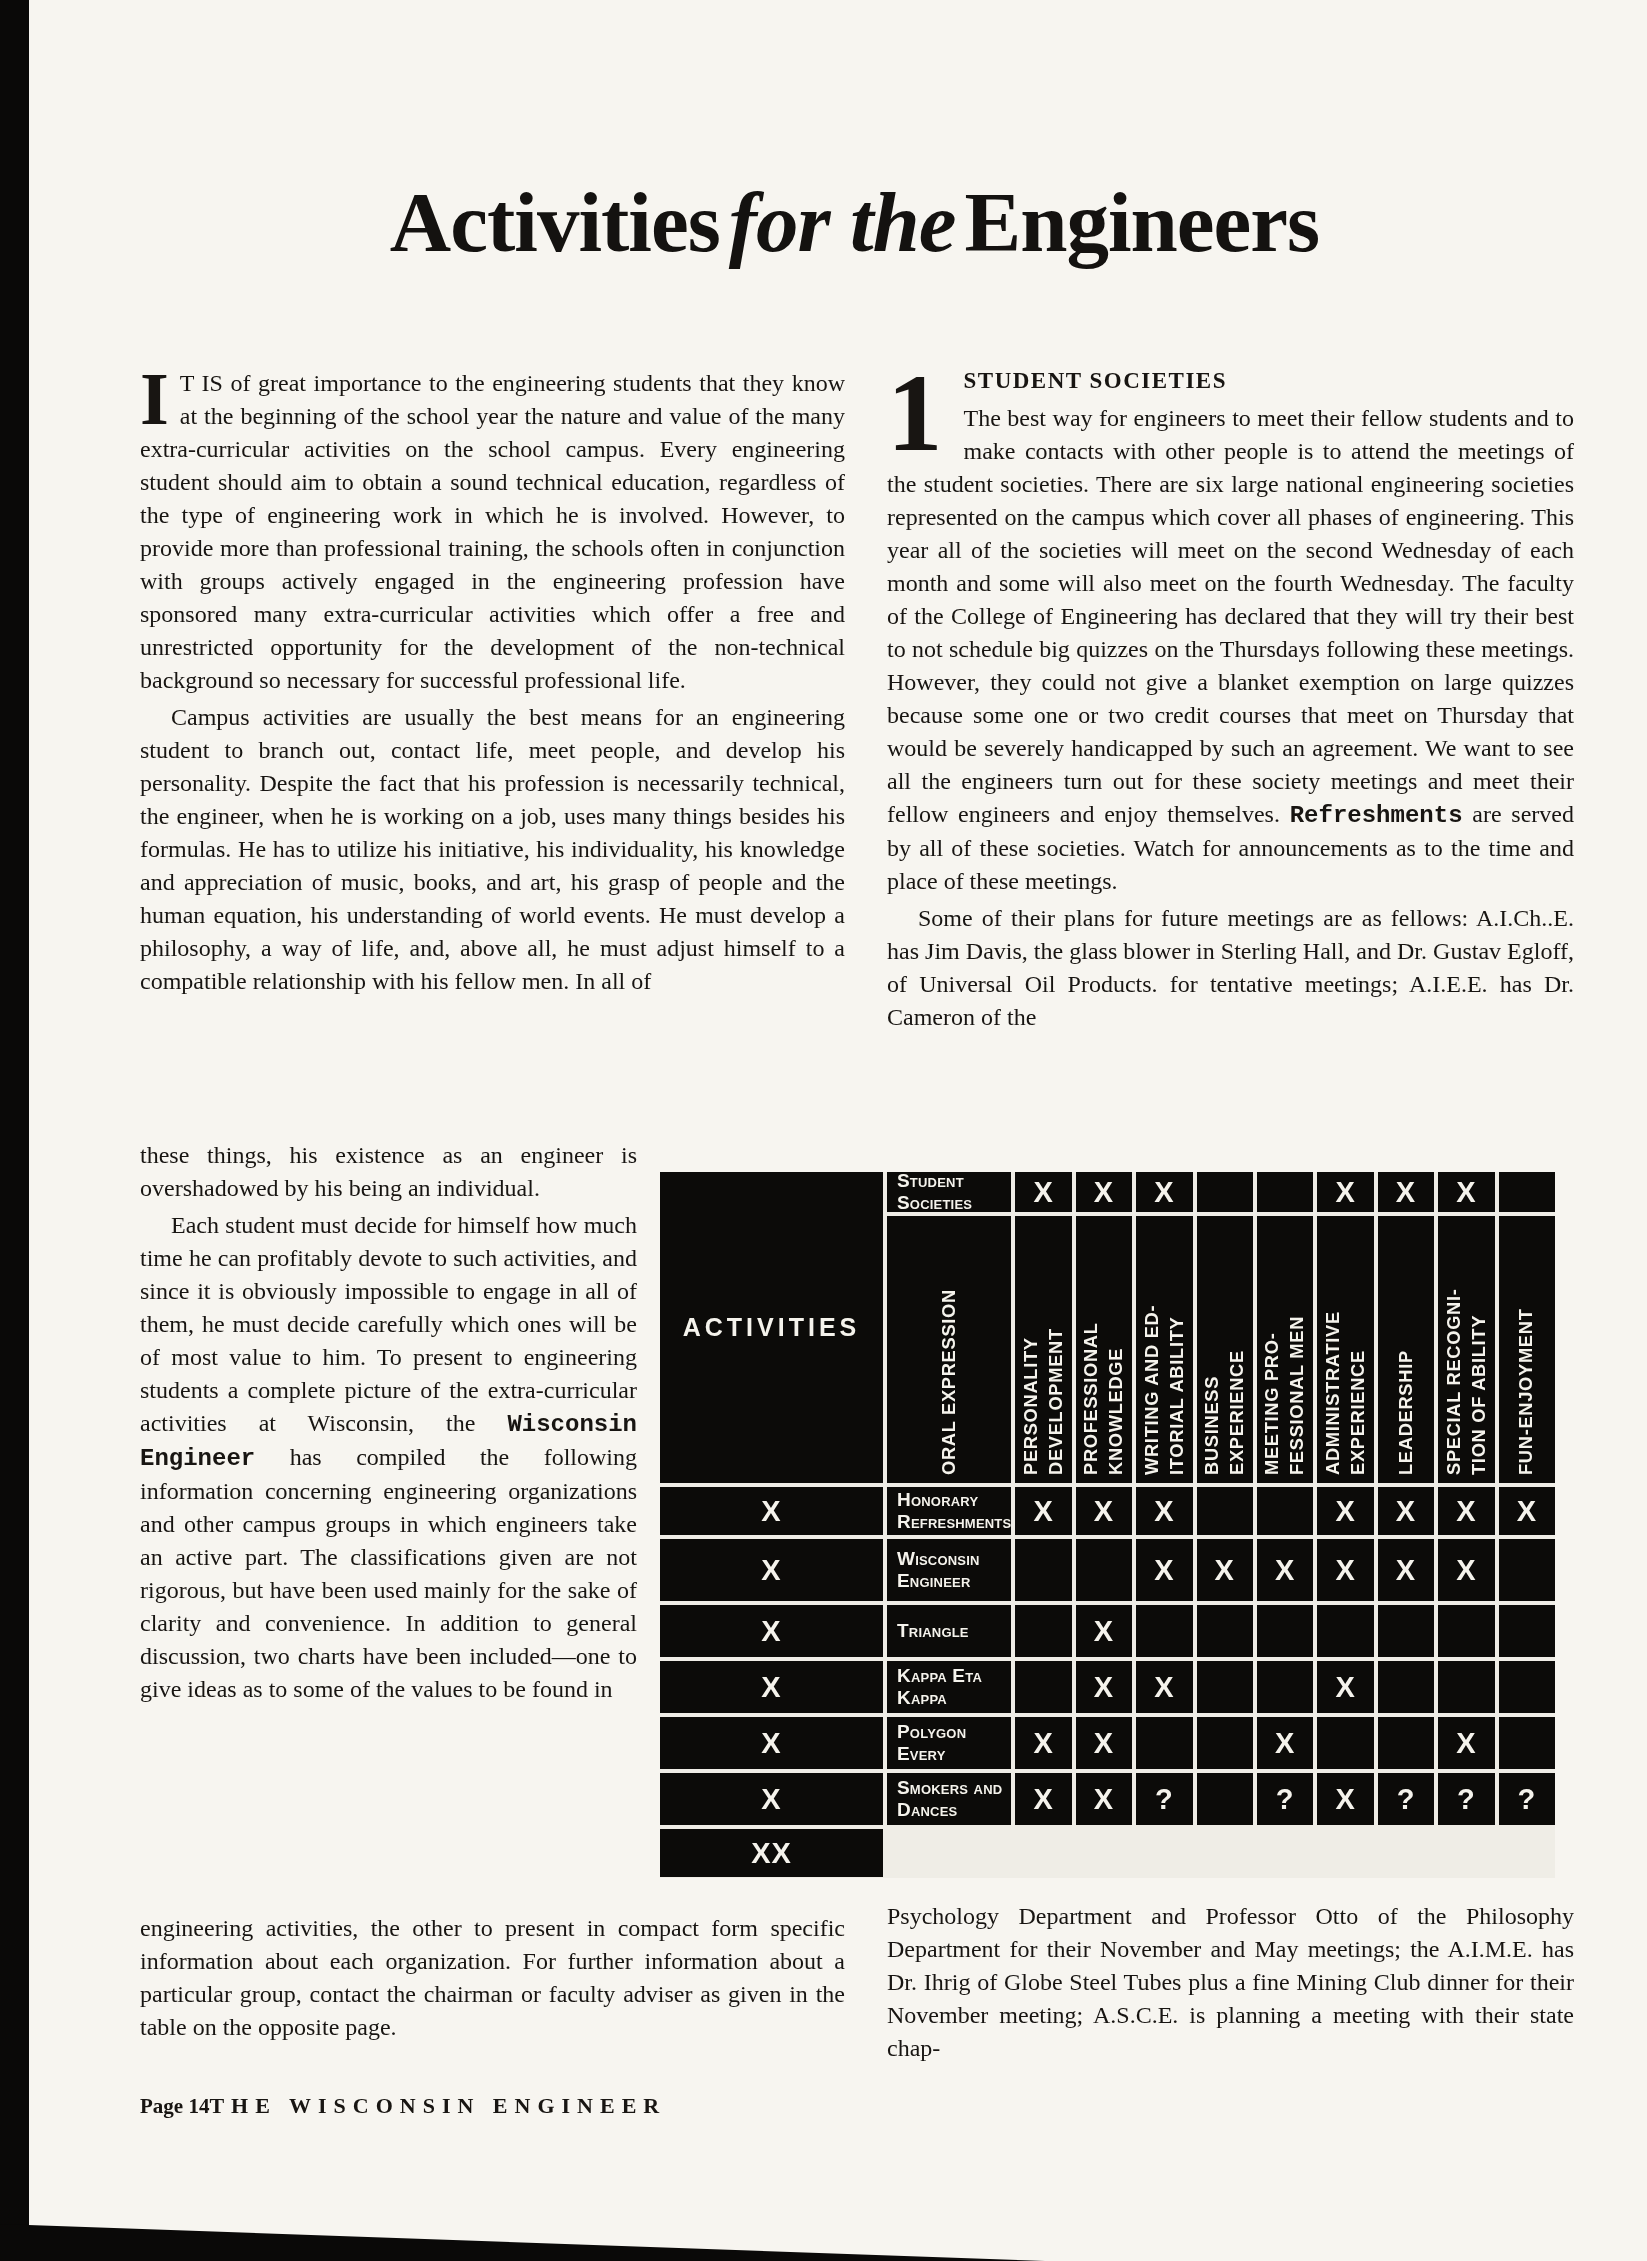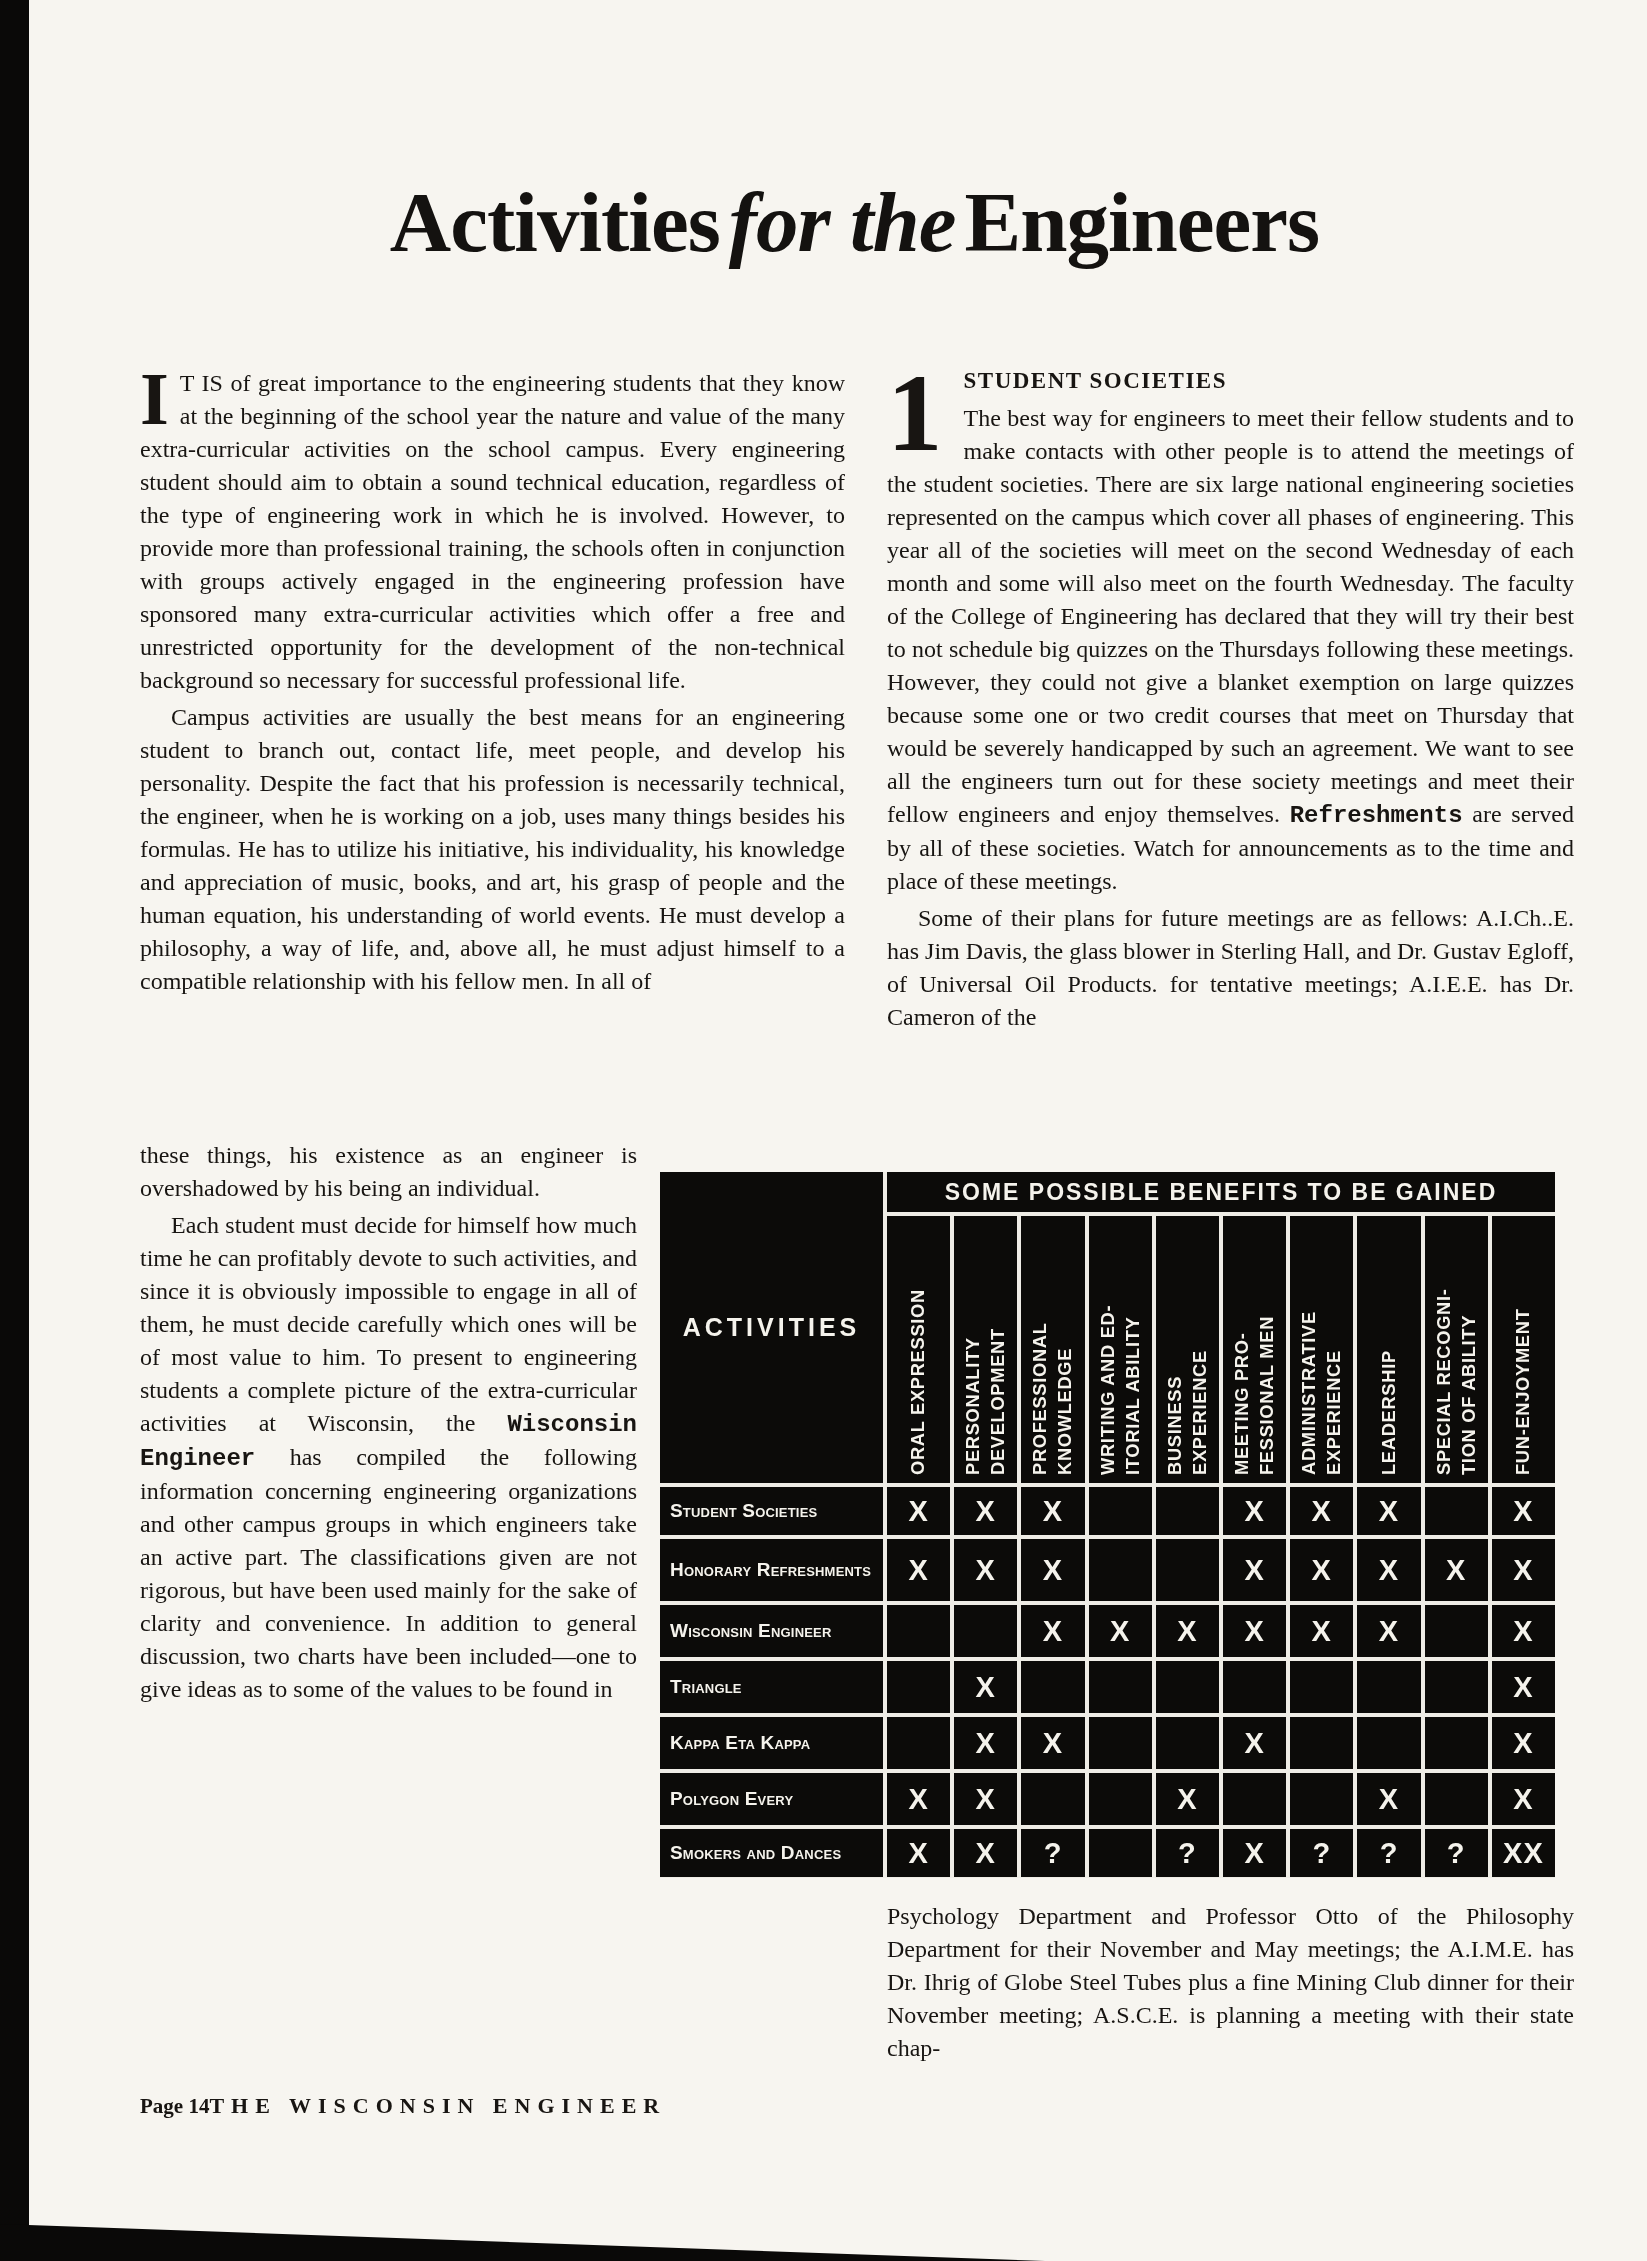--- a/index.html
+++ b/index.html
@@ -127,35 +127,37 @@
   <div class="copy block-a-left">
     <p><span class="dropcap-i">I</span><span>T IS of great importance to the engineering students that they know at the beginning of the school year the nature and value of the many extra-curricular activities on the school campus. Every engineering student should aim to obtain a sound technical education, regardless of the type of engineering work in which he is involved. However, to provide more than professional training, the schools often in conjunction with groups actively engaged in the engineering profession have sponsored many extra-curricular activities which offer a free and unrestricted opportunity for the development of the non-technical background so necessary for successful professional life.</span></p>
     <p class="indent">Campus activities are usually the best means for an engineering student to branch out, contact life, meet people, and develop his personality. Despite the fact that his profession is necessarily technical, the engineer, when he is working on a job, uses many things besides his formulas. He has to utilize his initiative, his individuality, his knowledge and appreciation of music, books, and art, his grasp of people and the human equation, his understanding of world events. He must develop a philosophy, a way of life, and, above all, he must adjust himself to a compatible relationship with his fellow men. In all of</p>
   </div>
 
   <div class="copy block-b-left">
     <p>these things, his existence as an engineer is overshadowed by his being an individual.</p>
     <p class="indent"><span>Each student must decide for himself how much time he can profitably devote to such activities, and since it is obviously impossible to engage in all of them, he must decide carefully which ones will be of most value to him. To present to engineering students a complete picture of the extra-curricular activities at Wisconsin, the </span><span class="bold">Wisconsin Engineer</span><span> has compiled the following information concerning engineering organizations and other campus groups in which engineers take an active part. The classifications given are not rigorous, but have been used mainly for the sake of clarity and convenience. In addition to general discussion, two charts have been included—one to give ideas as to some of the values to be found in</span></p>
   </div>
 
+  <div class="copy block-c-left">
+    <p>engineering activities, the other to present in compact form specific information about each organization. For further information about a particular group, contact the chairman or faculty adviser as given in the table on the opposite page.</p>
+  </div>
 
   <div class="copy block-a-right">
     <span class="dropcap-1">1</span>
     <h3 class="section-head">STUDENT SOCIETIES</h3>
     <p><span>The best way for engineers to meet their fellow students and to make contacts with other people is to attend the meetings of the student societies. There are six large national engineering societies represented on the campus which cover all phases of engineering. This year all of the societies will meet on the second Wednesday of each month and some will also meet on the fourth Wednesday. The faculty of the College of Engineering has declared that they will try their best to not schedule big quizzes on the Thursdays following these meetings. However, they could not give a blanket exemption on large quizzes because some one or two credit courses that meet on Thursday that would be severely handicapped by such an agreement. We want to see all the engineers turn out for these society meetings and meet their fellow engineers and enjoy themselves. </span><span class="bold">Refreshments</span><span> are served by all of these societies. Watch for announcements as to the time and place of these meetings.</span></p>
     <p class="indent">Some of their plans for future meetings are as fellows: A.I.Ch..E. has Jim Davis, the glass blower in Sterling Hall, and Dr. Gustav Egloff, of Universal Oil Products. for tentative meetings; A.I.E.E. has Dr. Cameron of the</p>
   </div>
 
   <div class="copy block-b-right">
     <p>Psychology Department and Professor Otto of the Philosophy Department for their November and May meetings; the A.I.M.E. has Dr. Ihrig of Globe Steel Tubes plus a fine Mining Club dinner for their November meeting; A.S.C.E. is planning a meeting with their state chap-</p>
   </div>
 
   <div class="benefits">
     <div class="cell-activities">ACTIVITIES</div>
-    <div class="cell-banner">SOME POSSIBLE BENEFITS TO BE GAINED</div>
 
   <div class="col-head">
         <div class="rot">ORAL EXPRESSION</div>
       </div>
       <div class="col-head">
         <div class="rot">PERSONALITY
 DEVELOPMENT</div>
       </div>
       <div class="col-head">
         <div class="rot">PROFESSIONAL

